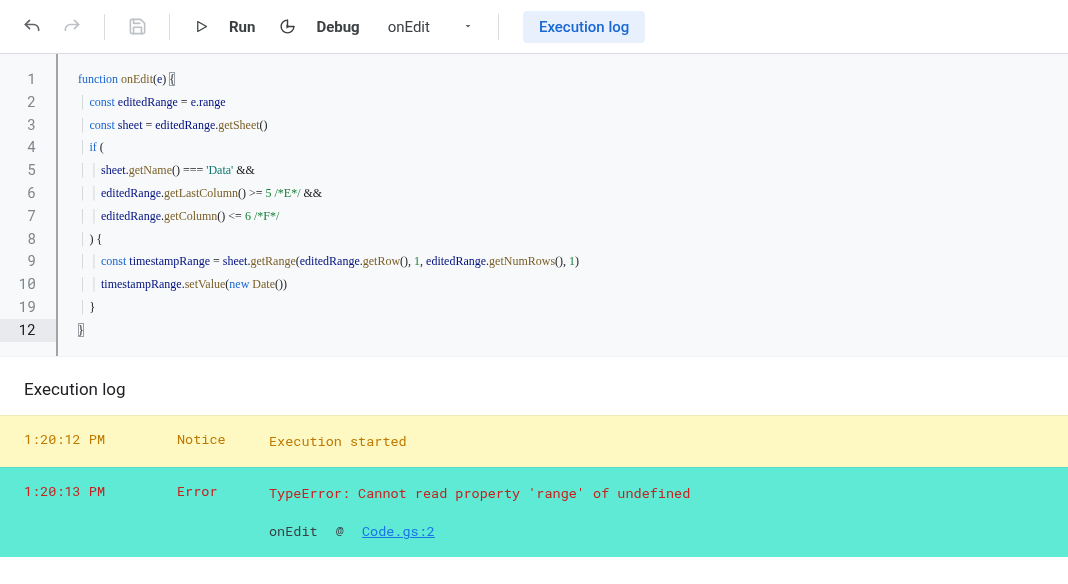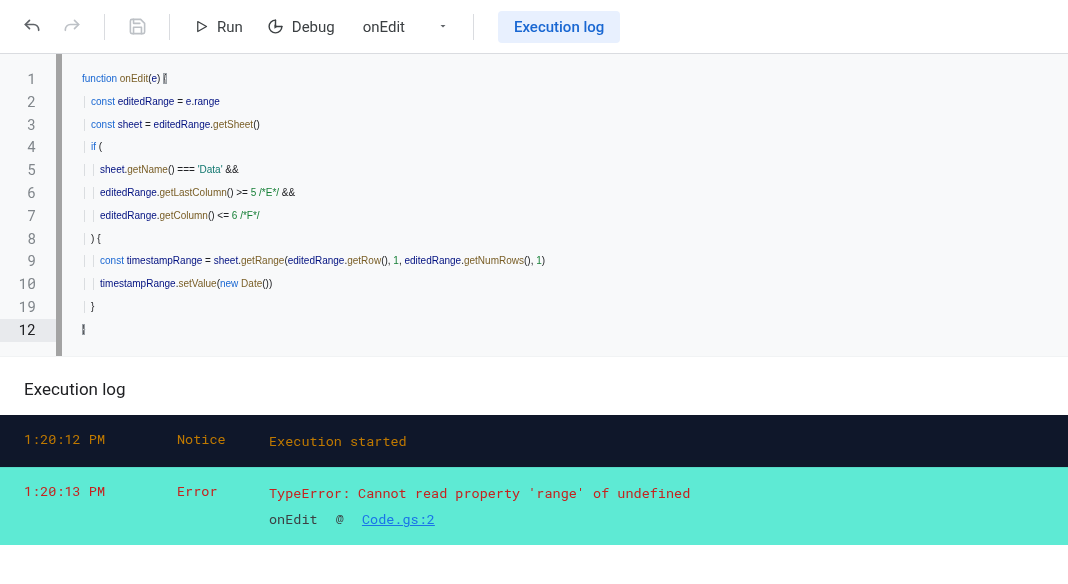--- a/index.html
+++ b/index.html
@@ -31,24 +31,24 @@
   .tb-icon-btn.disabled { color: #bdc1c6; cursor: default; }
   .sep {
     width: 1px;
     height: 26px;
     background: #dadce0;
     margin: 0 10px;
   }
   .tb-text-btn {
     display: inline-flex;
     align-items: center;
-    gap: 8px;
+    gap: 20px;
     padding: 6px 10px;
     color: #3c4043;
-    font-weight: 400;
+    font-weight: 700;
     font-size: 15px;
     cursor: pointer;
     border-radius: 4px;
   }
   .tb-text-btn svg { flex-shrink: 0; }
   .func-select {
     display: inline-flex;
     align-items: center;
     gap: 32px;
     padding: 6px 10px 6px 14px;
@@ -83,27 +83,27 @@
     line-height: 22.8px;
     user-select: none;
   }
   .gutter div { padding-right: 20px; }
   .gutter .cur {
     color: #202124;
     background: #e8eaed;
   }
   .code {
     padding: 14px 0 14px 20px;
-    font-family: Liberation Sans, sans-serif;
-    font-size: 10px;
+    font-family: Liberation Serif, serif;
+    font-size: 12px;
     line-height: 22.8px;
     color: #202124;
     white-space: pre;
     flex: 1;
-    border-left: 6px solid #a3a3a3;
+    border-left: 2px solid #a3a3a3;
   }
   .code .kw { color: #1967d2; }
   .code .fn { color: #795e26; }
   .code .str { color: #0f766e; }
   .code .num { color: #188038; }
   .code .cm { color: #188038; }
   .code .id { color: #001080; }
   .code .indent { color: #d0d3d7; }
   .code .box {
     outline: 1px solid #9aa0a6;
@@ -120,31 +120,31 @@
   }
   .log-row {
     display: flex;
     align-items: flex-start;
     padding: 14px 24px;
     font-family: "Roboto Mono", Menlo, Consolas, monospace;
     font-size: 13.5px;
     border-top: 1px solid rgba(0,0,0,0.06);
   }
   .log-row.notice {
-    background: #0f172a;
+    background: #fef9c3;
     color: #bf7900;
   }
   .log-row.error {
     background: #5eead4;
     color: #c5221f;
   }
   .log-time { width: 116px; flex-shrink:0; }
   .log-level { width: 92px; flex-shrink:0;margin-left:37px; }
   .log-msg { flex: 1; line-height: 1.7; }
-  .log-stack { margin-top: 4px; color: #3c4043; }
+  .log-stack { margin-top: 16px; color: #3c4043; }
   .log-stack .at { margin: 0 10px; }
   .log-stack a { color: #1a73e8; text-decoration: underline; }
 </style>
 </head>
 <body>
 
 <div class="toolbar">
   <div class="tb-icon-btn">
     <svg width="20" height="20" viewBox="0 0 24 24" fill="none" stroke="currentColor" stroke-width="2" stroke-linecap="round" stroke-linejoin="round">
         <path d="M9 14l-5-5 5-5"></path>

